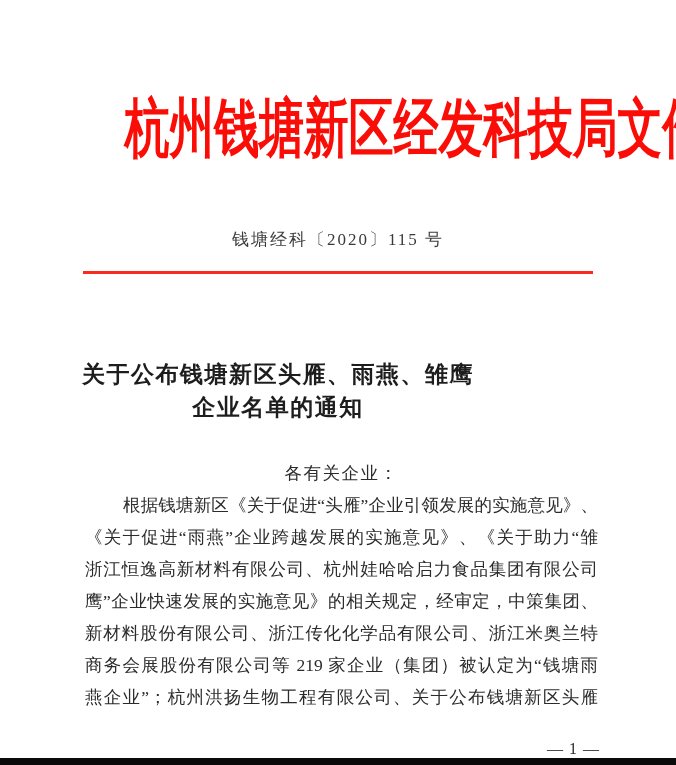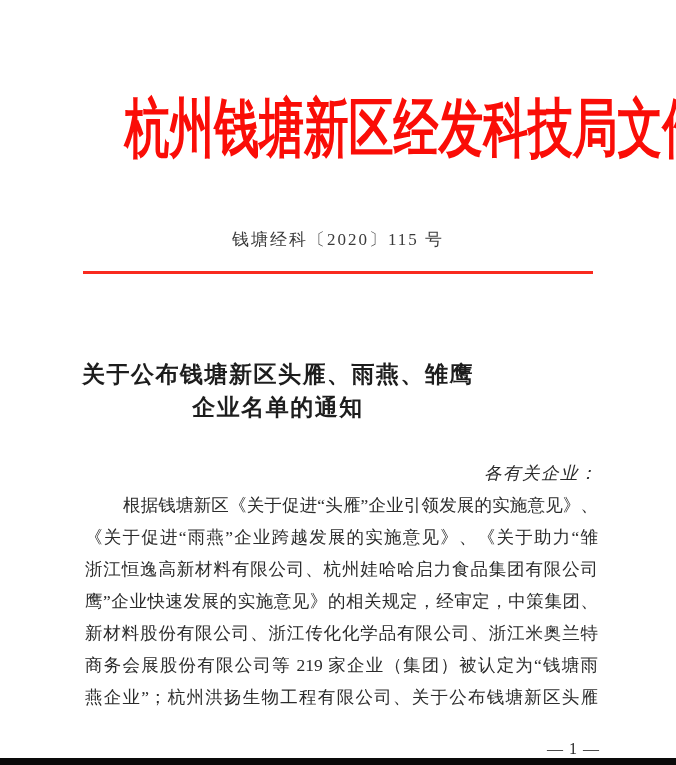--- a/index.html
+++ b/index.html
@@ -69,23 +69,22 @@
   .body-block {
     position: absolute;
     top: 457px;
     left: 85px;
     width: 513px;
     font-size: 17.5px;
     line-height: 32px;
     color: #2b2b2b;
   }
   .salutation {
-    text-align: right;
+    text-align: center;
     letter-spacing: 1.5px;
-    font-style: italic;
   }
   .body-line {
     text-align: justify;
     text-align-last: justify;
     text-justify: inter-character;
   }
   .body-line.indent {
     text-indent: 38px;
   }
   .page-number {

